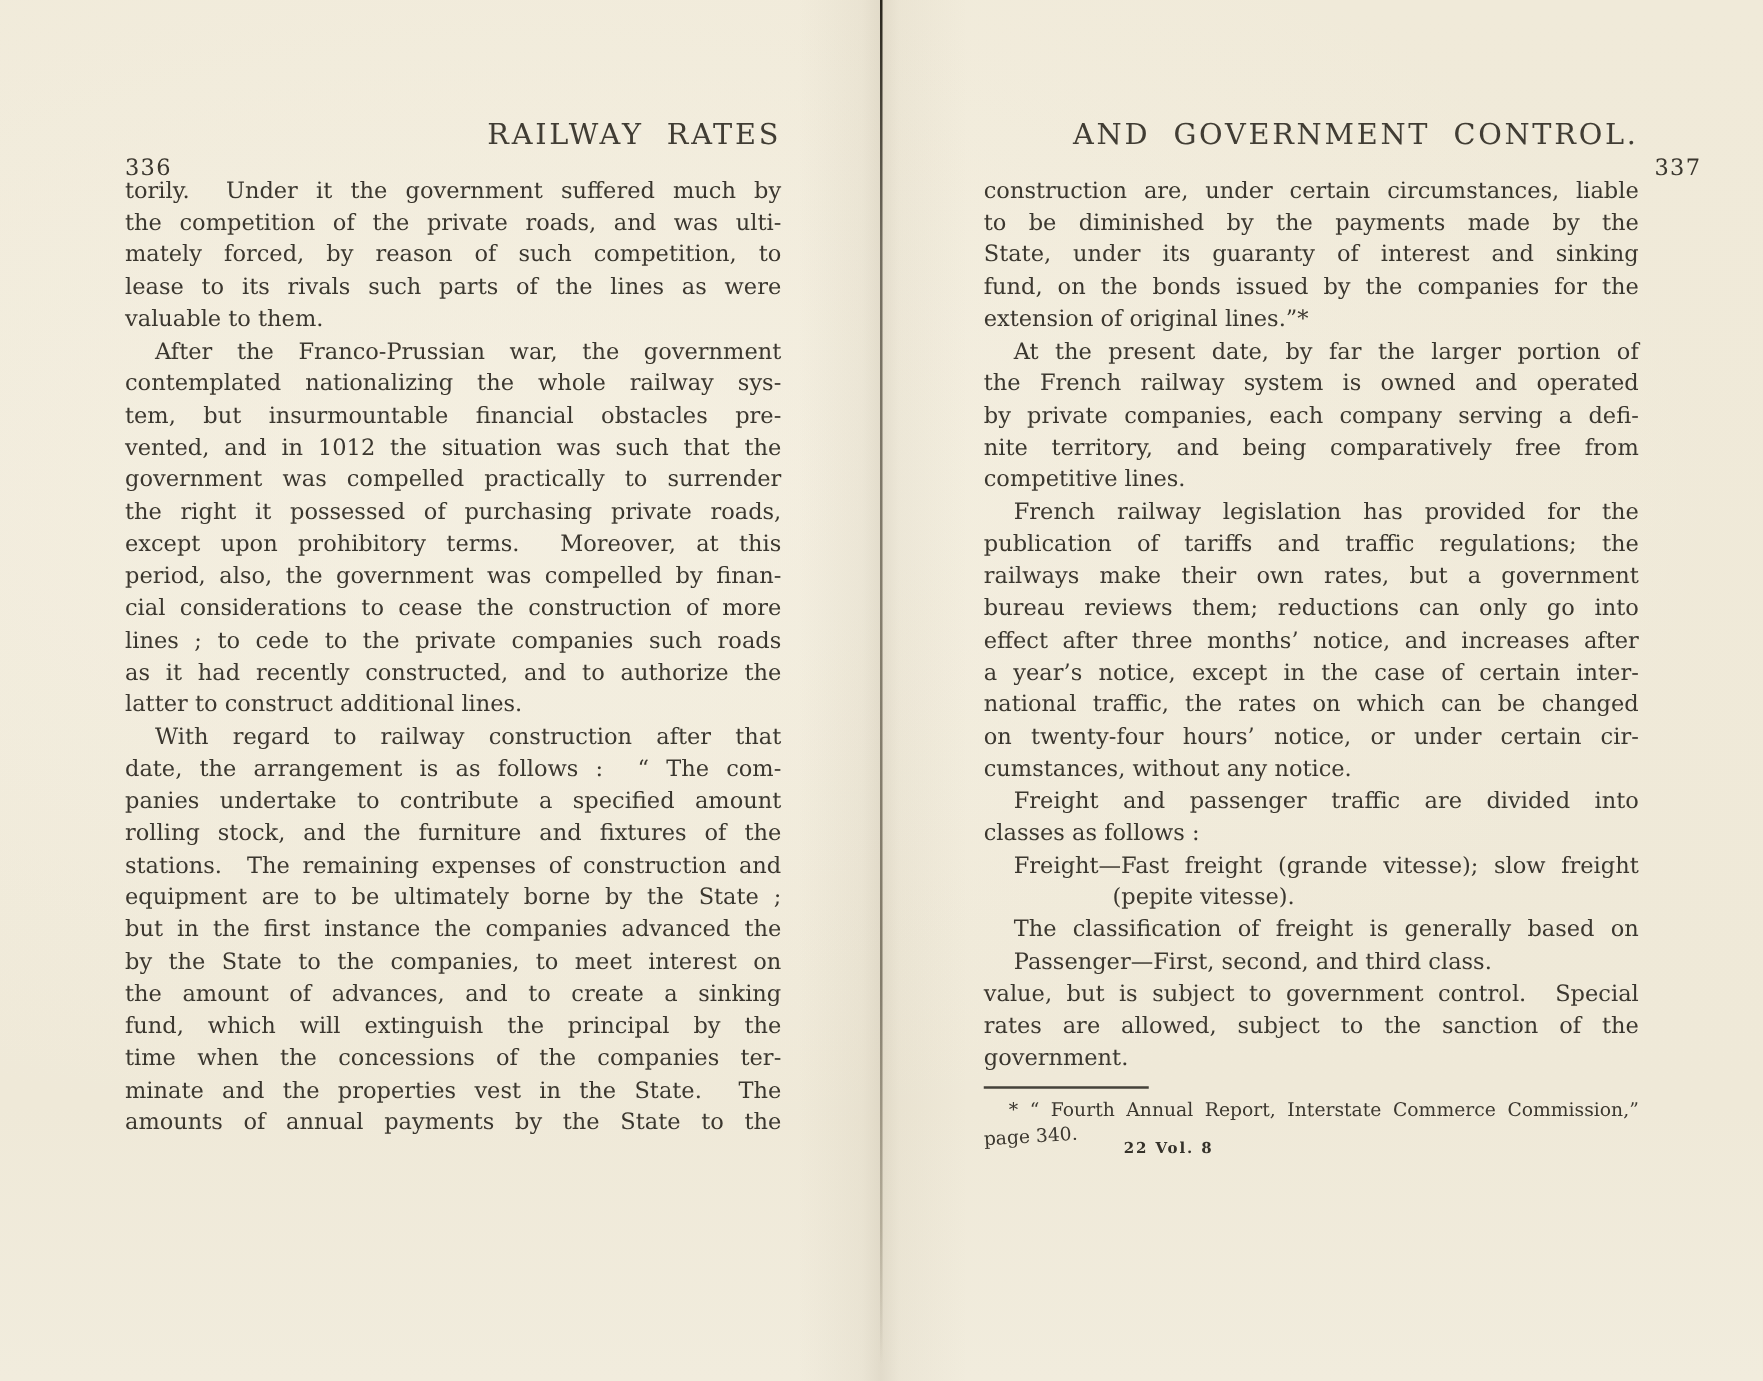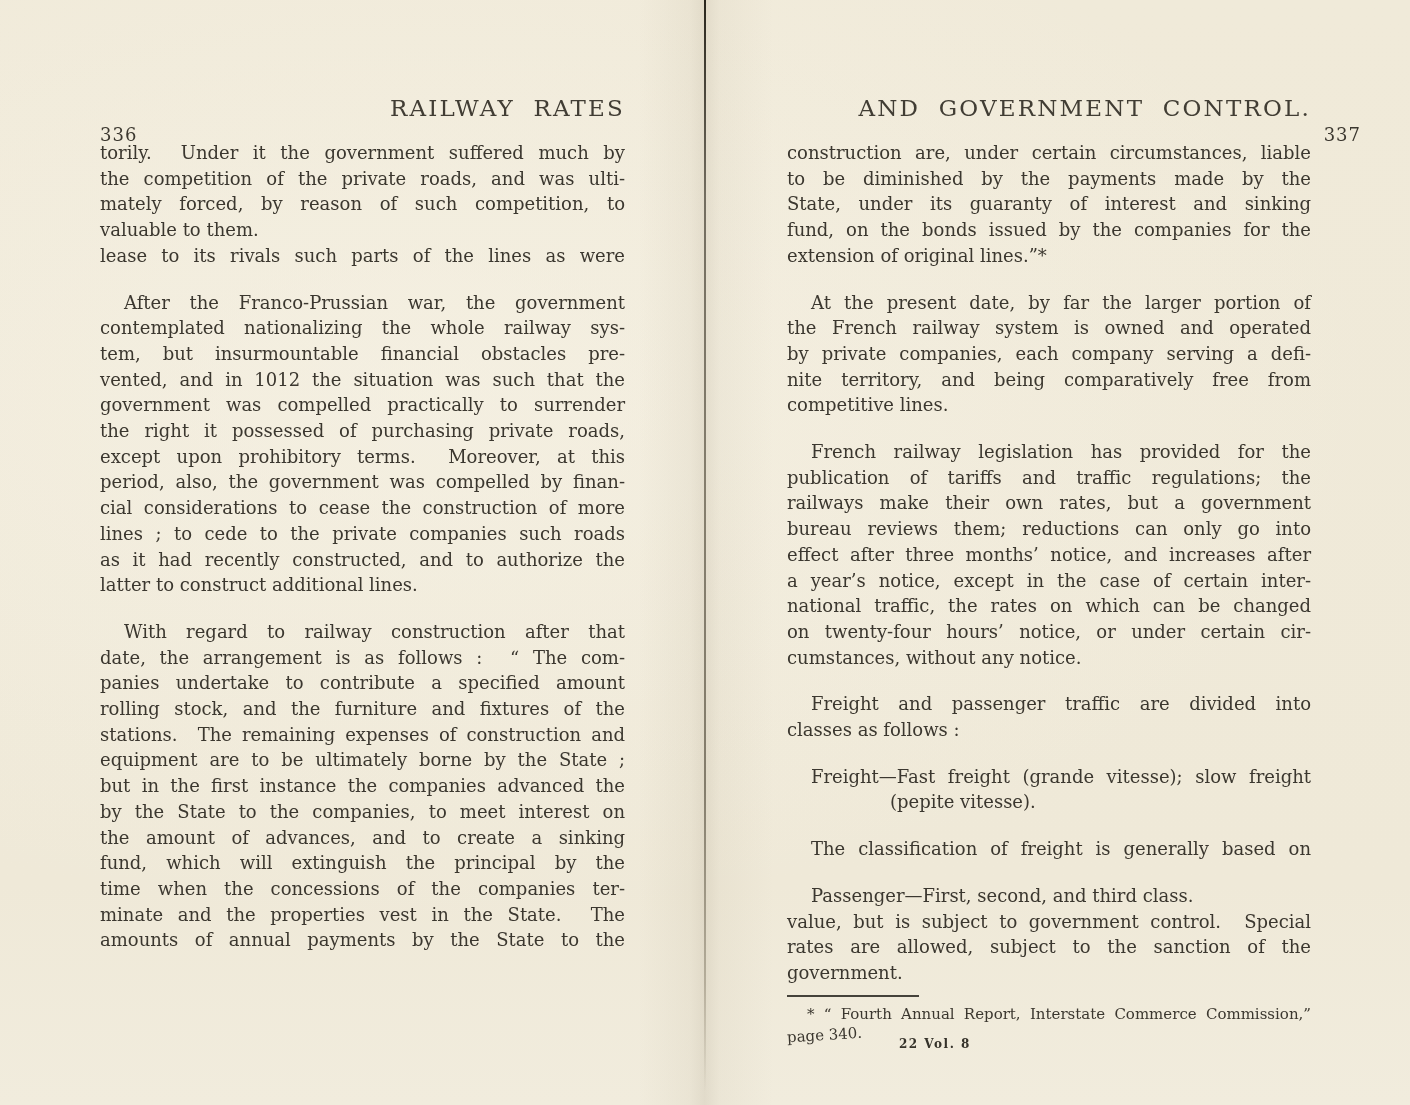--- a/index.html
+++ b/index.html
@@ -41,21 +41,21 @@
   .page-num{position:absolute;top:0;font-size:18px;letter-spacing:1px;color:#3b372f;margin-top:29px;}
   .page-num.num-left{left:0;}
   .page-num.num-right{right:-50px;}
   .page-body{position:absolute;left:0;top:45px;width:100%;}
   .line{
     font-size:18px;line-height:25.7px;
     text-align:justify;text-align-last:justify;
     color:#3b372f;
   }
   .line.end{text-align-last:left;}
-  .line.indent{text-indent:24px;margin-top:21px;}
+  .line.indent{text-indent:24px;}
   .line.hang{text-align:right;text-align-last:left;padding-left:103px;}
   .fnrule{
     width:132px;height:0;border-top:2px solid #45423a;
     margin-top:9px;margin-bottom:7px;
   }
   .fn1{
     font-size:15px;line-height:20px;text-indent:20px;
     text-align:justify;text-align-last:justify;color:#3b372f;
   }
   .fn2{font-size:15px;line-height:20px;margin-top:2px;}
@@ -74,22 +74,22 @@
 
   <section class="page left">
     <div class="pg-header">
       <span class="page-num num-left">336</span>
       <span class="running-title">RAILWAY RATES</span>
     </div>
     <div class="page-body">
         <div class="line">torily.&nbsp; Under it the government suffered much by</div>
         <div class="line">the competition of the private roads, and was ulti-</div>
         <div class="line">mately forced, by reason of such competition, to</div>
+        <div class="line">lease to its rivals such parts of the lines as were</div>
         <div class="line end">valuable to them.</div>
-        <div class="line">lease to its rivals such parts of the lines as were</div>
         <div class="line indent">After the Franco-Prussian war, the government</div>
         <div class="line">contemplated nationalizing the whole railway sys-</div>
         <div class="line">tem, but insurmountable financial obstacles pre-</div>
         <div class="line">vented, and in 1012 the situation was such that the</div>
         <div class="line">government was compelled practically to surrender</div>
         <div class="line">the right it possessed of purchasing private roads,</div>
         <div class="line">except upon prohibitory terms.&nbsp; Moreover, at this</div>
         <div class="line">period, also, the government was compelled by finan-</div>
         <div class="line">cial considerations to cease the construction of more</div>
         <div class="line">lines ; to cede to the private companies such roads</div>

